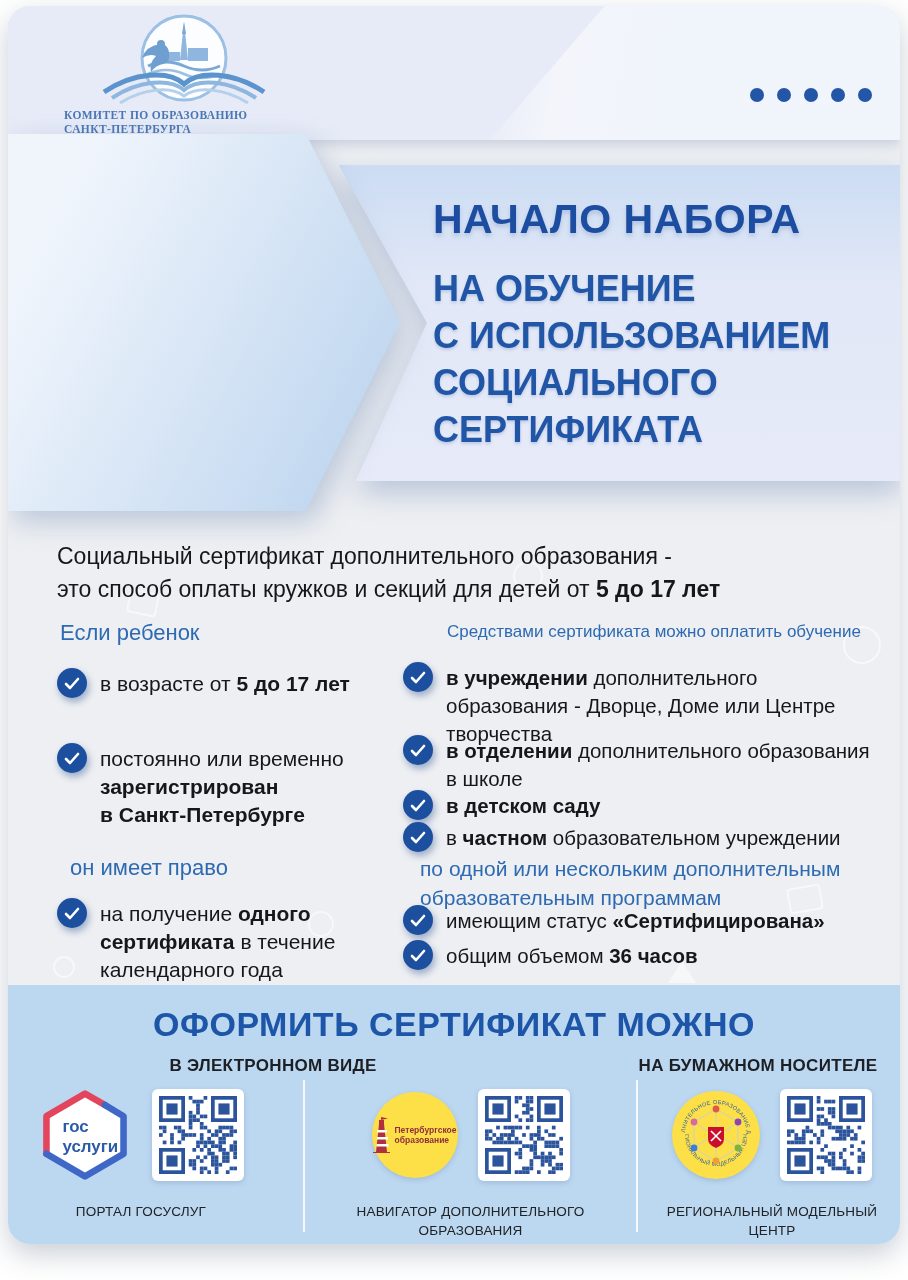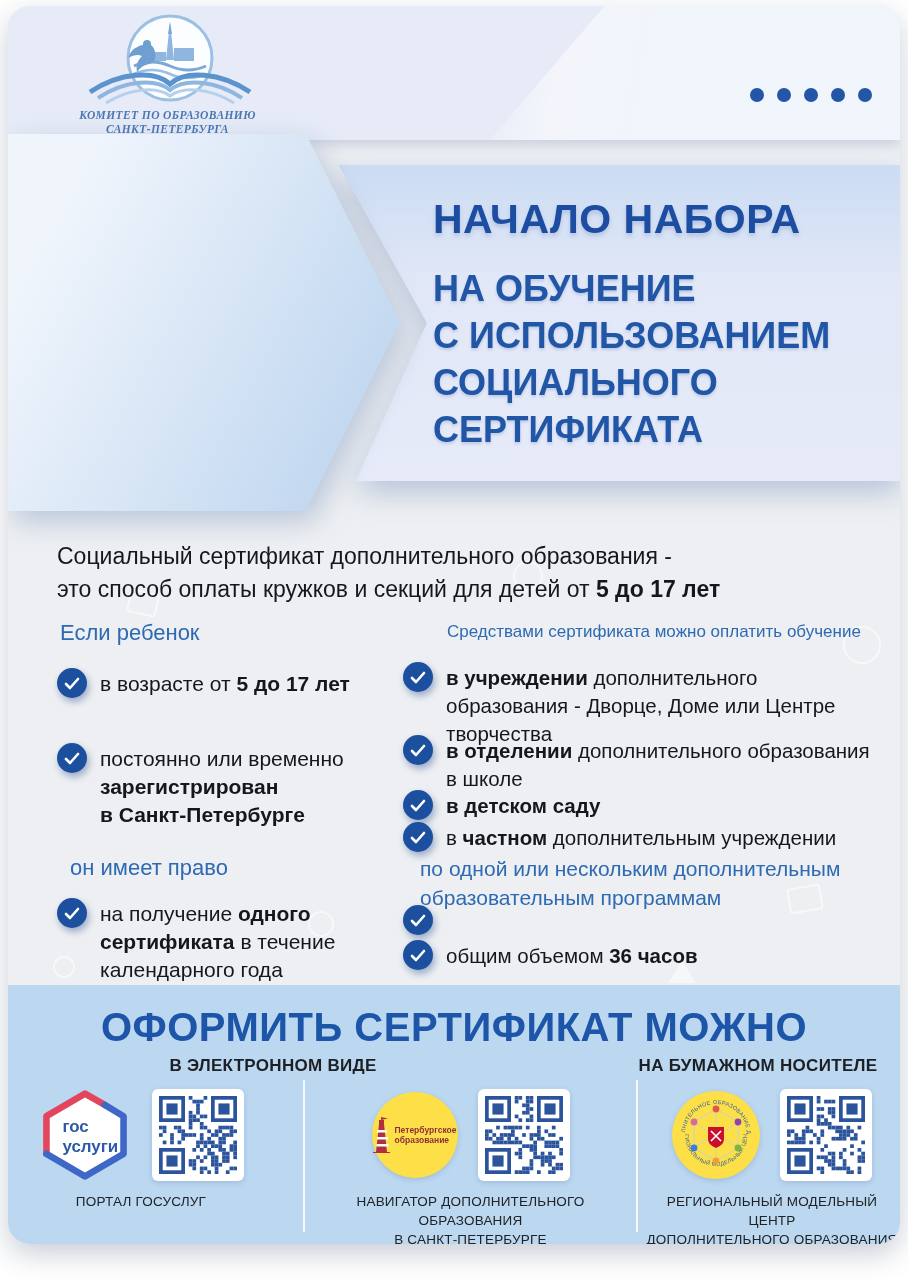--- a/index.html
+++ b/index.html
@@ -5,21 +5,21 @@
   html,body{margin:0;padding:0;background:#ffffff;}
   body{width:908px;height:1280px;position:relative;font-family:"Liberation Sans",sans-serif;overflow:hidden;}
   .card{position:absolute;left:8px;top:6px;width:892px;height:1238px;background:#edeff2;border-radius:22px;overflow:hidden;box-shadow:0 10px 28px rgba(40,60,90,.25);}
   
   .d{position:absolute;border:2px solid rgba(255,255,255,.55);pointer-events:none;}
   .d.c{border-radius:50%;}
   .d.t{width:0;height:0;border:none;border-left:14px solid transparent;border-right:14px solid transparent;border-bottom:22px solid rgba(255,255,255,.5);}
   
   .topband{position:absolute;left:0;top:0;width:100%;height:134px;background:#e7ebf7;box-shadow:0 5px 10px rgba(110,130,170,.28);}
   .topband .sheen{position:absolute;right:0;top:0;height:100%;width:46%;background:linear-gradient(100deg,rgba(255,255,255,0) 0%,rgba(255,255,255,.5) 18%,rgba(242,246,252,.9) 40%);clip-path:polygon(28% 0,100% 0,100% 100%,0 100%);}
-  .committee{position:absolute;left:42px;top:8px;width:235px;text-align:center;font-style:italic;}
+  .committee{position:absolute;left:56px;top:8px;width:235px;text-align:left;}
   .committee .txt{font-family:"Liberation Serif",serif;color:#4a77b5;font-size:11.5px;line-height:14px;letter-spacing:.4px;font-weight:700;}
   .dots{position:absolute;right:28px;top:82px;display:flex;gap:13px;}
   .dots span{width:14px;height:14px;border-radius:50%;background:#2456a8;display:block;}
   
   .date-wrap{position:absolute;left:0;top:128px;width:392px;height:377px;filter:drop-shadow(6px 10px 14px rgba(90,120,170,.35));}
   .date-block{width:100%;height:100%;background:linear-gradient(118deg,#f0f5fc 15%,#c2d8f0 85%);clip-path:polygon(0 0,76% 0,100% 50%,76% 100%,0 100%);}
   .date-text{position:absolute;left:0;top:102px;width:330px;text-align:center;color:#1d55a5;font-weight:700;}
   .date-text .l1{font-size:44px;letter-spacing:1px;text-shadow:0 3px 4px rgba(120,150,200,.4);}
   .date-text .l2{font-size:66px;margin-top:32px;text-shadow:0 3px 4px rgba(120,150,200,.4);}
   .band-wrap{position:absolute;left:322px;top:159px;width:570px;height:316px;filter:drop-shadow(0 12px 14px rgba(100,130,180,.38));}
@@ -31,27 +31,27 @@
   .intro{position:absolute;left:49px;top:534px;font-size:23px;line-height:33px;color:#14181d;white-space:pre-line;}
   .intro .b,.chk-text .b{font-weight:700;}
   
   .colhdr{position:absolute;color:#2e6ab2;font-size:22px;font-weight:500;white-space:pre-line;}
   .chk-item{position:absolute;display:flex;gap:13px;align-items:flex-start;}
   .chk{flex:none;width:30px;height:30px;border-radius:50%;background:#1d4f9f;box-shadow:2px 4px 7px rgba(30,70,140,.4);display:flex;align-items:center;justify-content:center;}
   .chk svg{display:block;}
   .chk-text{font-size:21px;line-height:28px;color:#14181d;white-space:pre-line;padding-top:2px;}
   
   .footer{position:absolute;left:0;top:979px;width:100%;height:259px;background:#bcd7f0;}
-  .f-title{position:absolute;left:0;top:20px;width:100%;text-align:center;color:#1d55a8;font-size:40px;font-weight:800;letter-spacing:.5px;}
+  .f-title{position:absolute;left:0;top:20px;width:100%;text-align:center;color:#1d55a8;font-size:34px;font-weight:800;letter-spacing:.5px;}
   .f-label{position:absolute;top:71px;font-size:17px;font-weight:700;color:#1c1f24;text-align:center;letter-spacing:.3px;}
   .f-label.el{left:30px;width:470px;}
   .f-label.pp{left:612px;width:276px;}
   .fgroup{position:absolute;top:103px;display:flex;flex-direction:column;align-items:center;}
   .fgroup .row{display:flex;align-items:center;gap:20px;height:94px;}
-  .caption{margin-top:10px;font-size:13.5px;line-height:19px;font-weight:500;color:#202326;text-align:center;white-space:pre-line;letter-spacing:.2px;}
+  .caption{margin-top:20px;font-size:13.5px;line-height:19px;font-weight:500;color:#202326;text-align:center;white-space:pre-line;letter-spacing:.2px;}
   .divider{position:absolute;top:95px;width:2px;height:152px;background:rgba(255,255,255,.85);}
   .qrcard{background:#fff;border-radius:6px;padding:7px;width:78px;height:78px;box-shadow:0 2px 5px rgba(80,110,160,.25);}
   .qrcard svg{display:block;width:78px;height:78px;}
   .circle-logo{background:#fde047;border-radius:50%;box-shadow:0 2px 5px rgba(80,110,160,.25);display:flex;align-items:center;justify-content:center;}
   .pb-logo{width:86px;height:86px;gap:5px;}
   .pb-text{font-size:8.5px;line-height:10px;color:#8d2f3c;font-weight:700;text-align:left;white-space:pre-line;}
   .rmc-logo{width:88px;height:88px;}
   .gos-logo{width:94px;height:94px;display:flex;align-items:center;justify-content:center;}
 </style>
 </head>
@@ -174,32 +174,33 @@
         </svg>
       </span>
     <span class="chk-text" style="font-size:20.5px"><span class="b">в детском саду</span></span>
   </div>
   <div class="chk-item" style="left:395px;top:816px;width:490px;">
     <span class="chk">
         <svg width="16" height="13" viewBox="0 0 16 13">
           <polyline points="2,7 6,11 14,2" fill="none" stroke="#fff" stroke-width="2.6" stroke-linecap="round" stroke-linejoin="round"></polyline>
         </svg>
       </span>
-    <span class="chk-text" style="font-size:20.5px"><span>в </span><span class="b">частном</span><span> дополнительным учреждении</span></span>
+    <span class="chk-text" style="font-size:20.5px"><span>в </span><span class="b">частном</span><span> образовательном учреждении</span></span>
   </div>
 
   <div class="colhdr" style="left:412px;top:848px;font-size:21px;line-height:29px;">по одной или нескольким дополнительным
 образовательным программам</div>
 
   <div class="chk-item" style="left:395px;top:899px;width:490px;">
     <span class="chk">
         <svg width="16" height="13" viewBox="0 0 16 13">
           <polyline points="2,7 6,11 14,2" fill="none" stroke="#fff" stroke-width="2.6" stroke-linecap="round" stroke-linejoin="round"></polyline>
         </svg>
       </span>
+    <span class="chk-text" style="font-size:20.5px"><span>имеющим статус </span><span class="b">«Сертифицирована»</span></span>
   </div>
   <div class="chk-item" style="left:395px;top:934px;width:490px;">
     <span class="chk">
         <svg width="16" height="13" viewBox="0 0 16 13">
           <polyline points="2,7 6,11 14,2" fill="none" stroke="#fff" stroke-width="2.6" stroke-linecap="round" stroke-linejoin="round"></polyline>
         </svg>
       </span>
     <span class="chk-text" style="font-size:20.5px"><span>общим объемом </span><span class="b">36 часов</span></span>
   </div>
 

